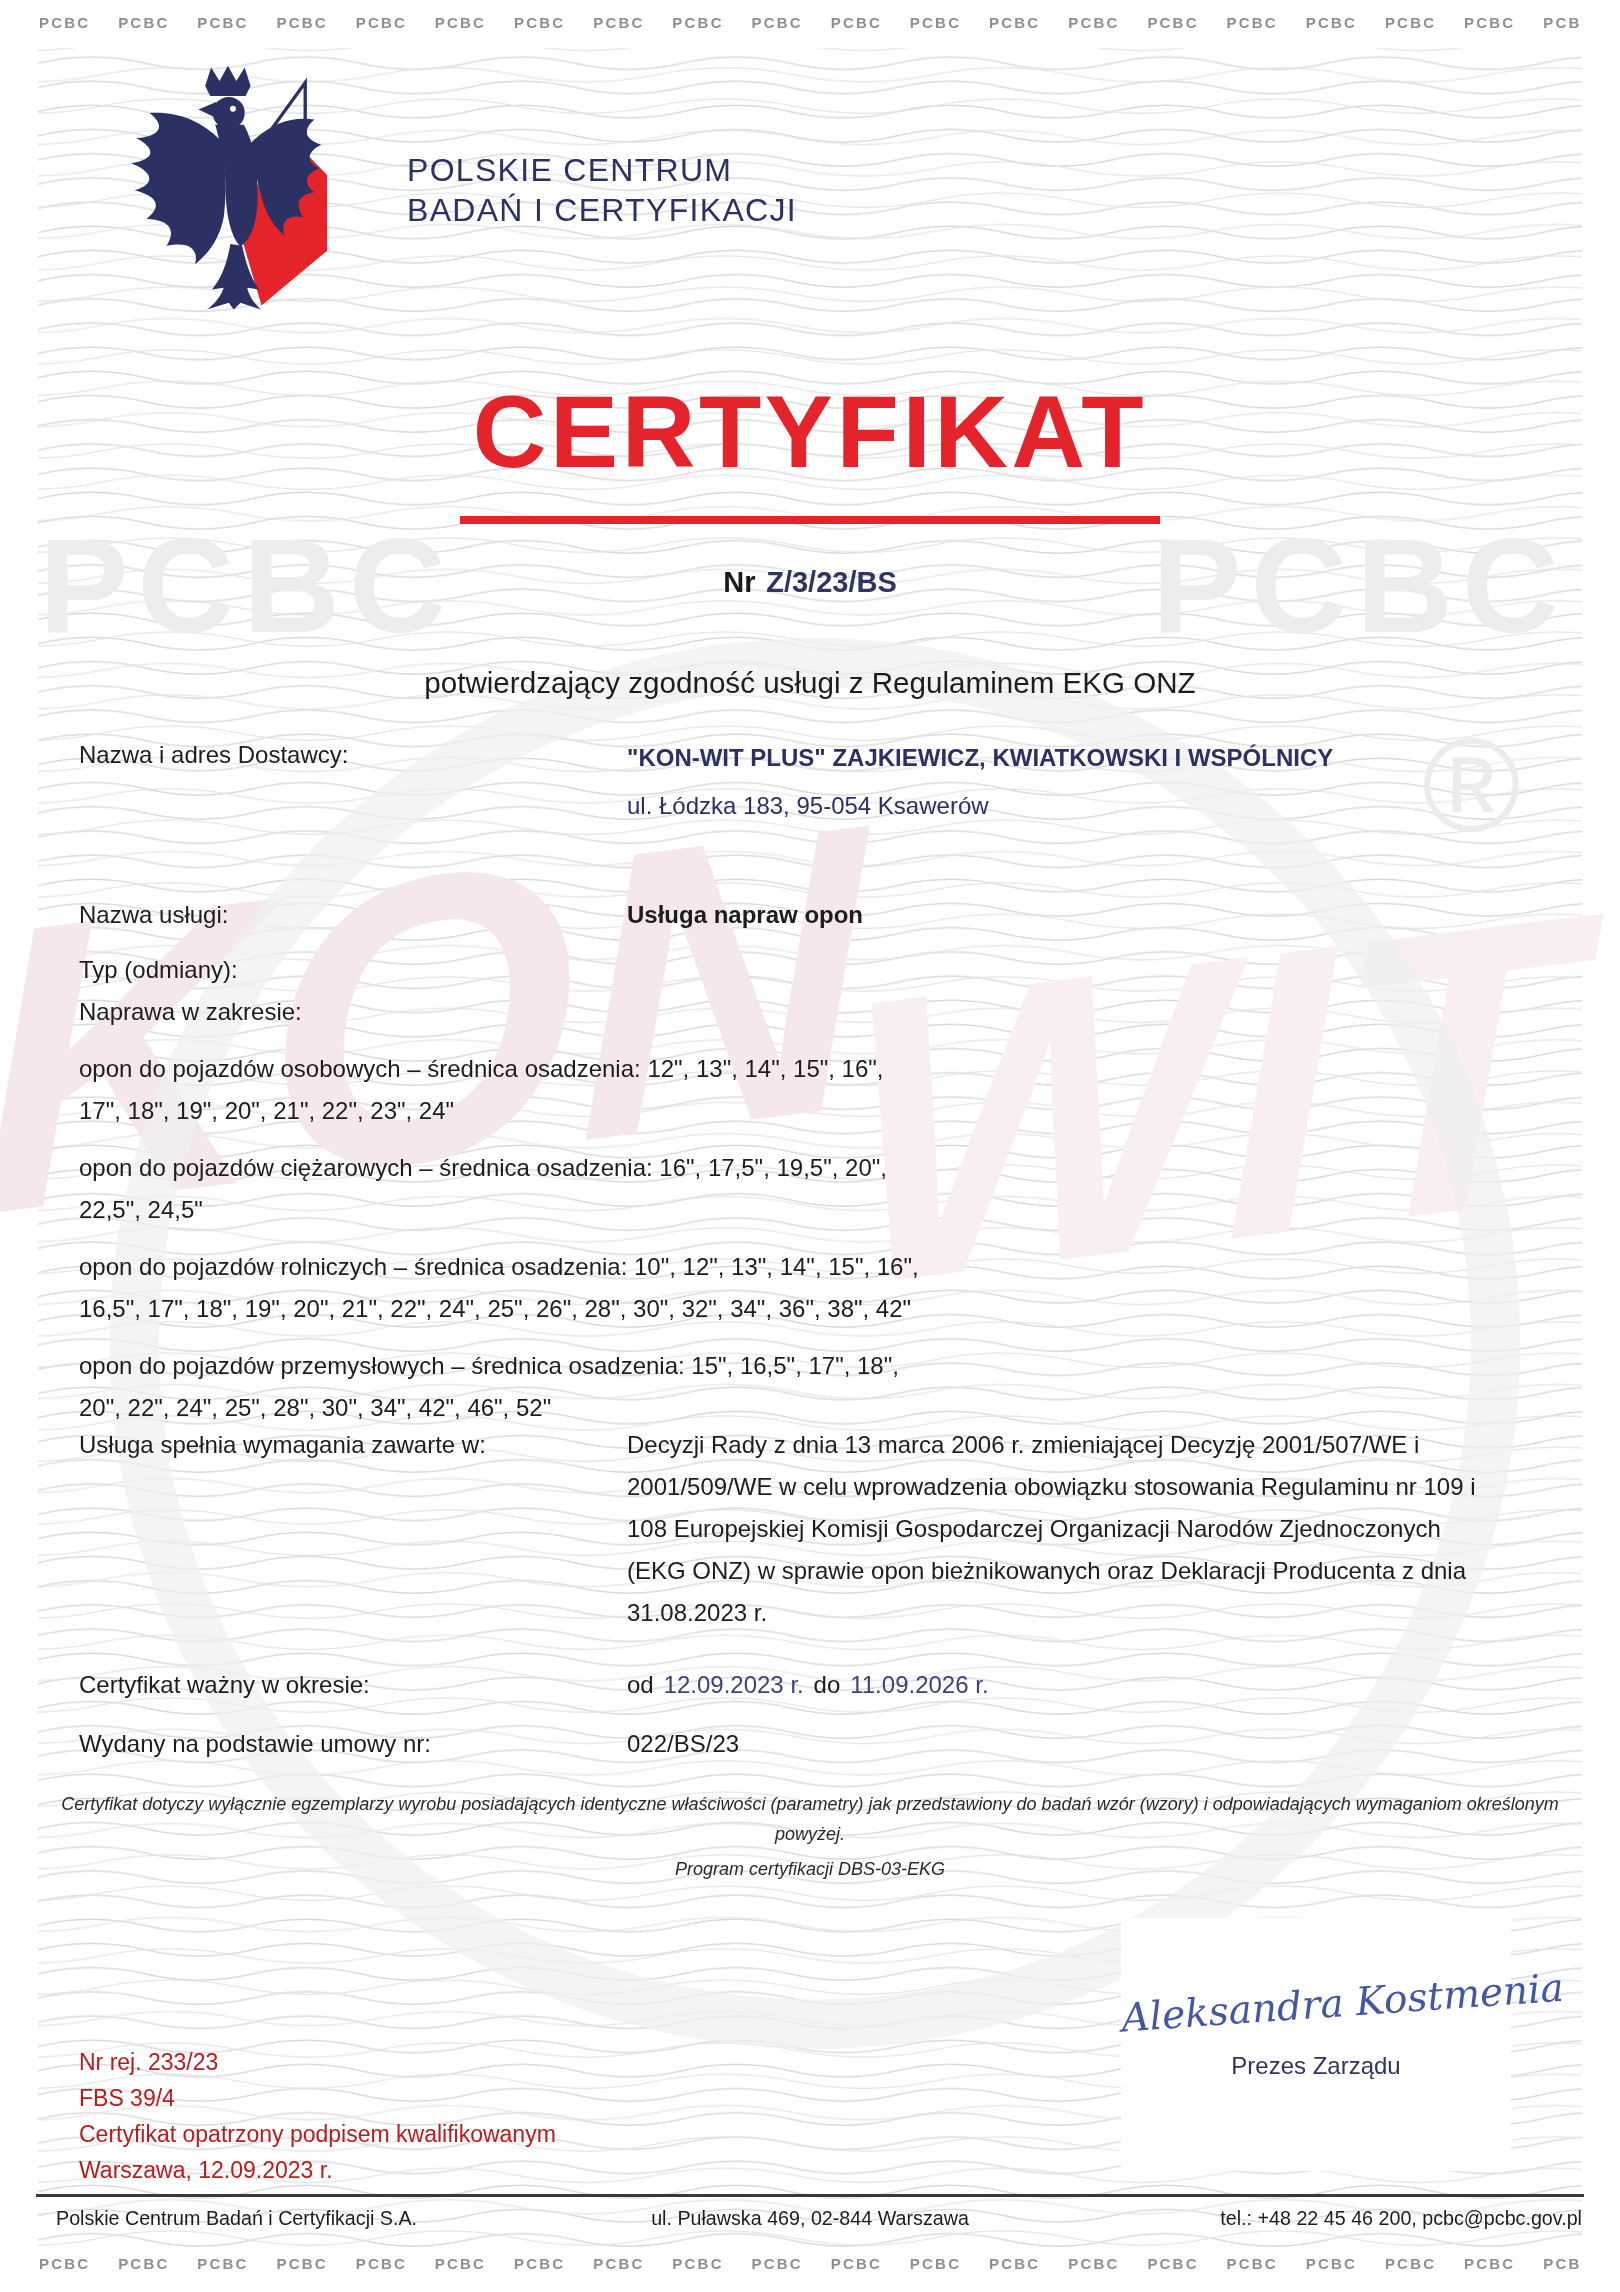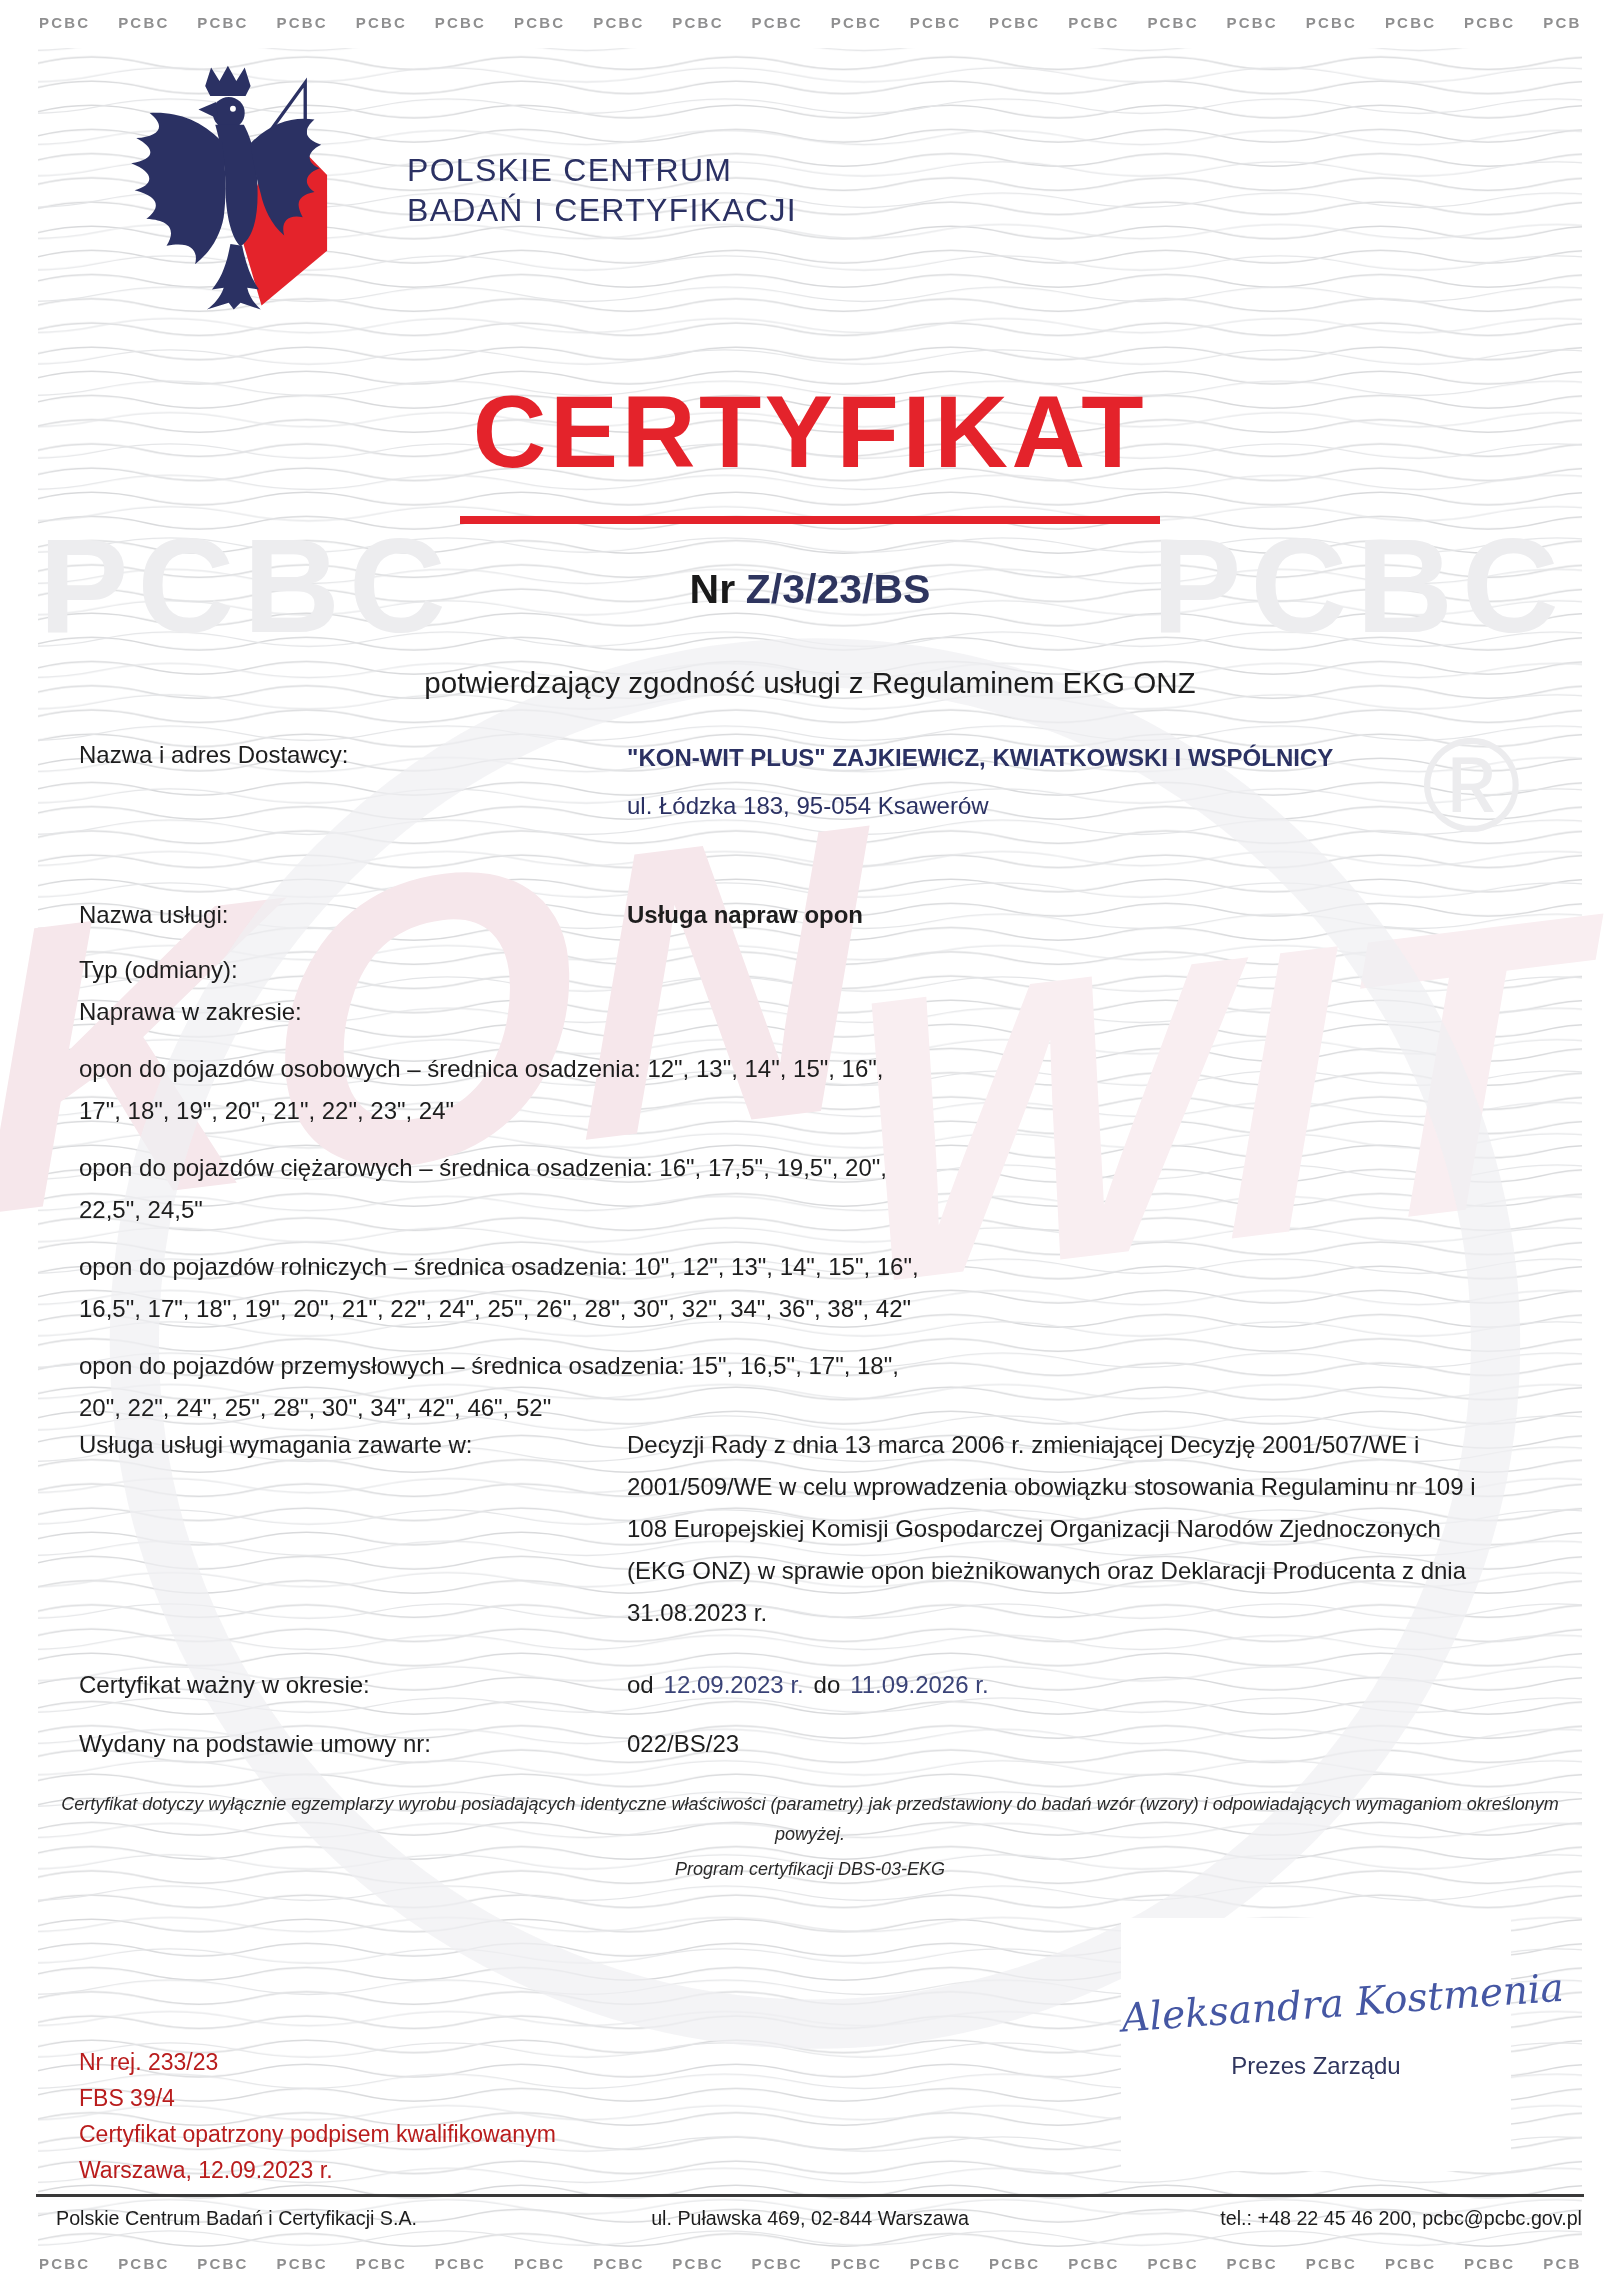--- a/index.html
+++ b/index.html
@@ -29,21 +29,21 @@
   .logo-eagle{position:absolute; left:106px; top:56px; z-index:3;}
   .logo-text{position:absolute; left:407px; top:150px; z-index:3;
              font-size:32px; line-height:40px; letter-spacing:1.3px;
              color:#2b3163; font-weight:400;}
   
   .title{position:absolute; left:0; right:0; top:374px; text-align:center; z-index:3;
          font-size:102px; font-weight:800; letter-spacing:3.6px; color:#e4232b;}
   .title-underline{position:absolute; left:50%; transform:translateX(-50%); top:516px;
          width:700px; height:8px; background:#e4232b; z-index:3;}
   .cert-no{position:absolute; left:0; right:0; top:566px; text-align:center; z-index:3;
-         font-size:41px; font-weight:700; color:#1a1a1a;}
+         font-size:29px; font-weight:700; color:#1a1a1a;}
   .cert-no .no-value{color:#2e355f; margin-left:10.7px;}
   .subtitle{position:absolute; left:0; right:0; top:666px; text-align:center; z-index:3;
          font-size:29.6px; color:#1d1d1d;}
   
   .row{position:absolute; left:79px; display:flex; z-index:3;}
   .row .label{width:548px; font-size:24px; line-height:42px; color:#1d1d1d; flex:none;}
   .row .value{width:851px; font-size:24px; line-height:42px; color:#1d1d1d;}
   .row-supplier{top:734px;} .row-supplier .value{line-height:48px;}
   .row-service{top:894px;}
   .row-type{top:949px;flex-direction:column;}
@@ -153,21 +153,21 @@
     <div class="value">
       <div>Naprawa w zakresie:</div>
       <div class="type-item">opon do pojazdów osobowych – średnica osadzenia: 12", 13", 14", 15", 16", 17", 18", 19", 20", 21", 22", 23", 24"</div>
       <div class="type-item">opon do pojazdów ciężarowych – średnica osadzenia: 16", 17,5", 19,5", 20", 22,5", 24,5"</div>
       <div class="type-item">opon do pojazdów rolniczych – średnica osadzenia: 10", 12", 13", 14", 15", 16", 16,5", 17", 18", 19", 20", 21", 22", 24", 25", 26", 28", 30", 32", 34", 36", 38", 42"</div>
       <div class="type-item">opon do pojazdów przemysłowych – średnica osadzenia: 15", 16,5", 17", 18", 20", 22", 24", 25", 28", 30", 34", 42", 46", 52"</div>
     </div>
   </div>
 
   <div class="row row-reqs">
-    <div class="label">Usługa usługi wymagania zawarte w:</div>
+    <div class="label">Usługa spełnia wymagania zawarte w:</div>
     <div class="value">Decyzji Rady z dnia 13 marca 2006 r. zmieniającej Decyzję 2001/507/WE i 2001/509/WE w celu wprowadzenia obowiązku stosowania Regulaminu nr 109 i 108 Europejskiej Komisji Gospodarczej Organizacji Narodów Zjednoczonych (EKG ONZ) w sprawie opon bieżnikowanych oraz Deklaracji Producenta z dnia 31.08.2023 r.</div>
   </div>
 
   <div class="row row-valid">
     <div class="label">Certyfikat ważny w okresie:</div>
     <div class="value validity-line">
       <span>od</span><span class="date-navy">12.09.2023 r.</span><span>do</span><span class="date-navy">11.09.2026 r.</span>
     </div>
   </div>
 

